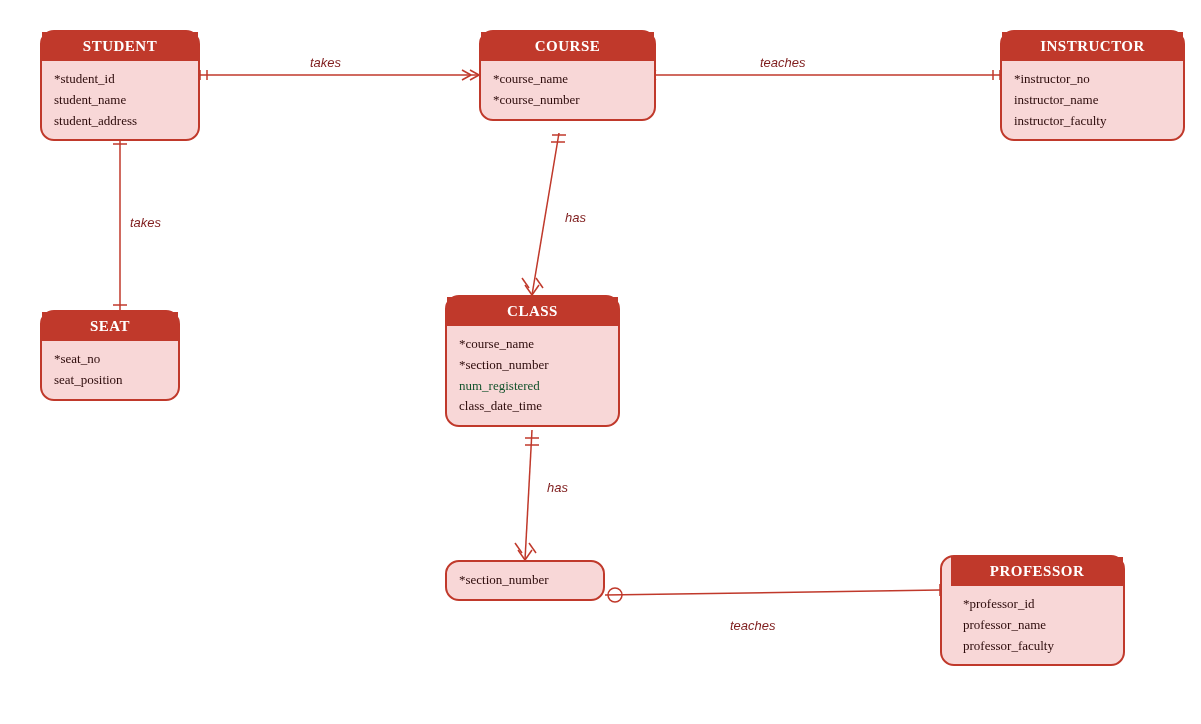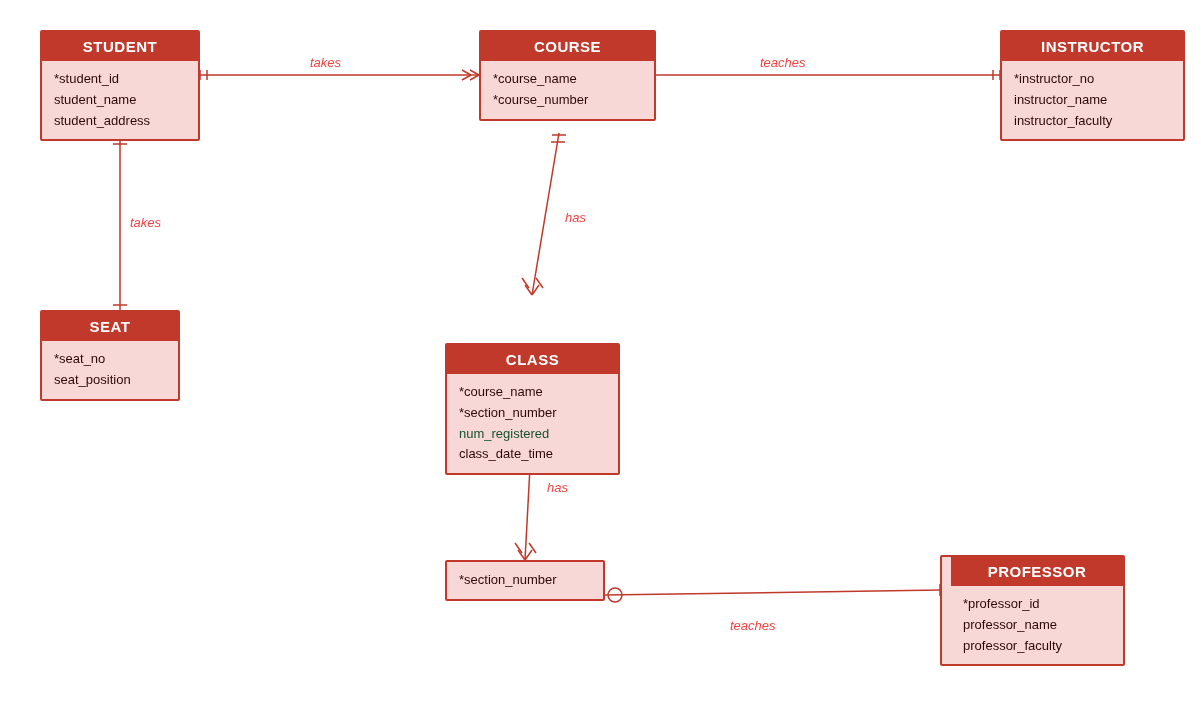--- a/index.html
+++ b/index.html
@@ -12,23 +12,24 @@
       position: relative;
     }
     .diagram-container {
       width: 1201px;
       height: 724px;
       position: relative;
     }
     .entity {
       position: absolute;
       border: 2px solid #c0392b;
-      border-radius: 2px;
+      border-radius: 14px;
       background: #f8d7d7;
       min-width: 140px;
+      font-family: Liberation Serif, serif;
     }
     .entity-header {
       background: #c0392b;
       color: #fff;
       font-weight: bold;
       font-size: 15px;
       text-align: center;
       padding: 6px 10px;
       letter-spacing: 0.5px;
     }
@@ -41,21 +42,21 @@
     svg.lines {
       position: absolute;
       top: 0;
       left: 0;
       width: 1201px;
       height: 724px;
       pointer-events: none;
     }
     .rel-label {
       position: absolute;
-      color: #ef4444;
+      color: #7f1d1d;
       font-size: 13px;
       font-style: italic;
     }
   </style>
 </head>
 <body>
 
 <div class="diagram-container">
 
   <svg class="lines">
@@ -150,21 +151,21 @@
 
   <div class="entity" style="left:1000px; top:30px; width:185px;">
     <div class="entity-header">INSTRUCTOR</div>
     <div class="entity-body">
       <div>*instructor_no</div>
       <div>instructor_name</div>
       <div>instructor_faculty</div>
     </div>
   </div>
 
-  <div class="entity" style="left:445px; top:295px; width:175px;margin-top:48px;">
+  <div class="entity" style="left:445px; top:295px; width:175px;">
     <div class="entity-header">CLASS</div>
     <div class="entity-body">
       <div>*course_name</div>
       <div>*section_number</div>
       <div style="color:#14532d;">num_registered</div>
       <div>class_date_time</div>
     </div>
   </div>
 
   <div class="entity" style="left:445px; top:560px; width:160px;">

